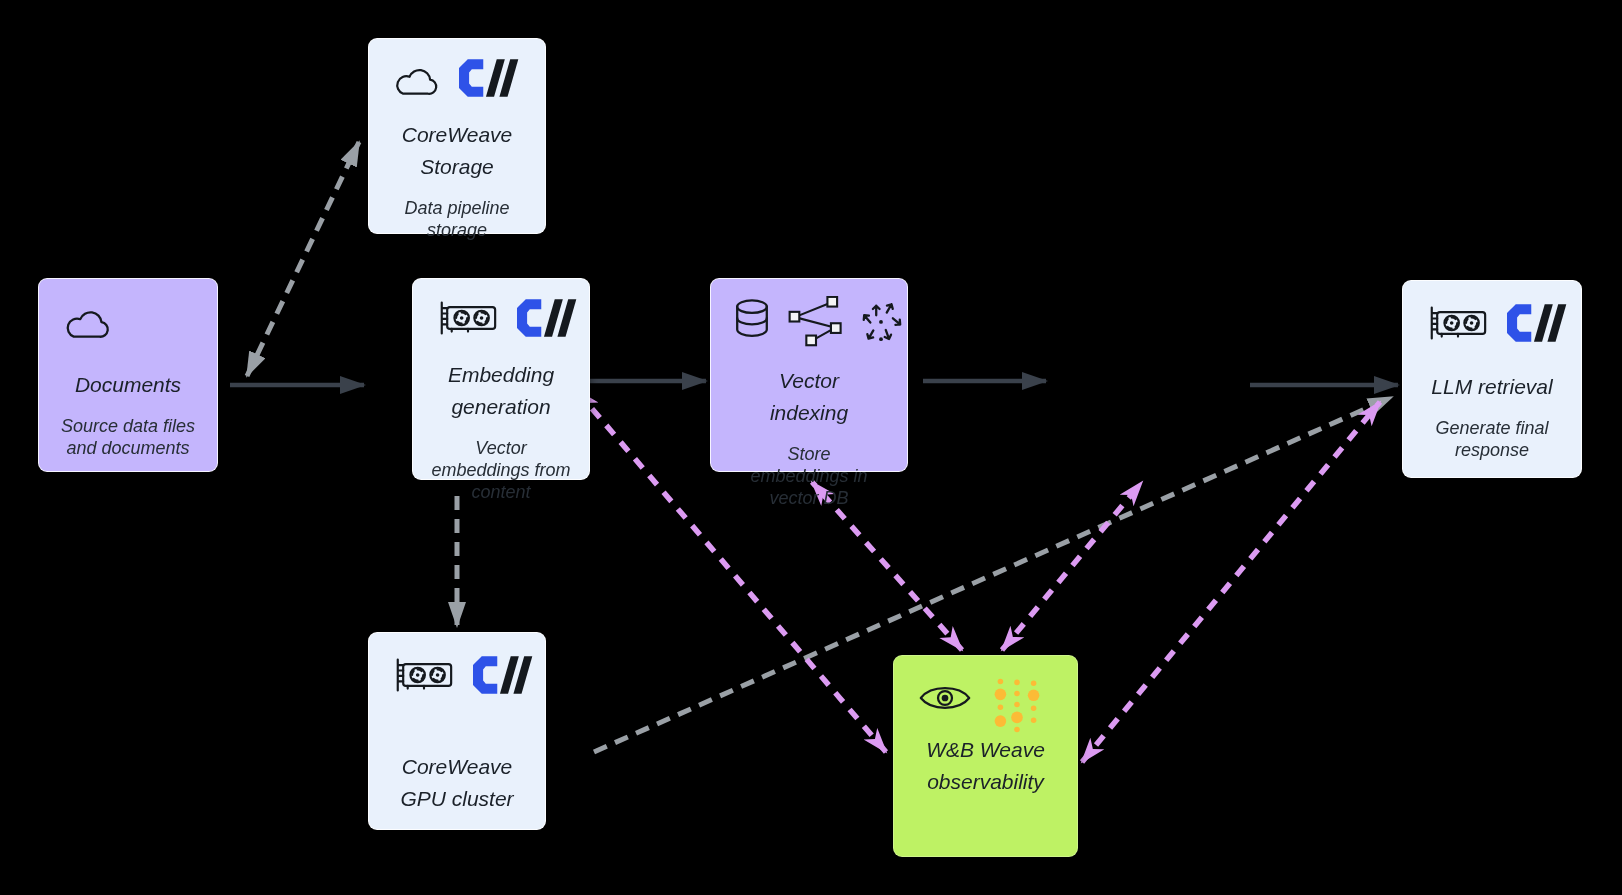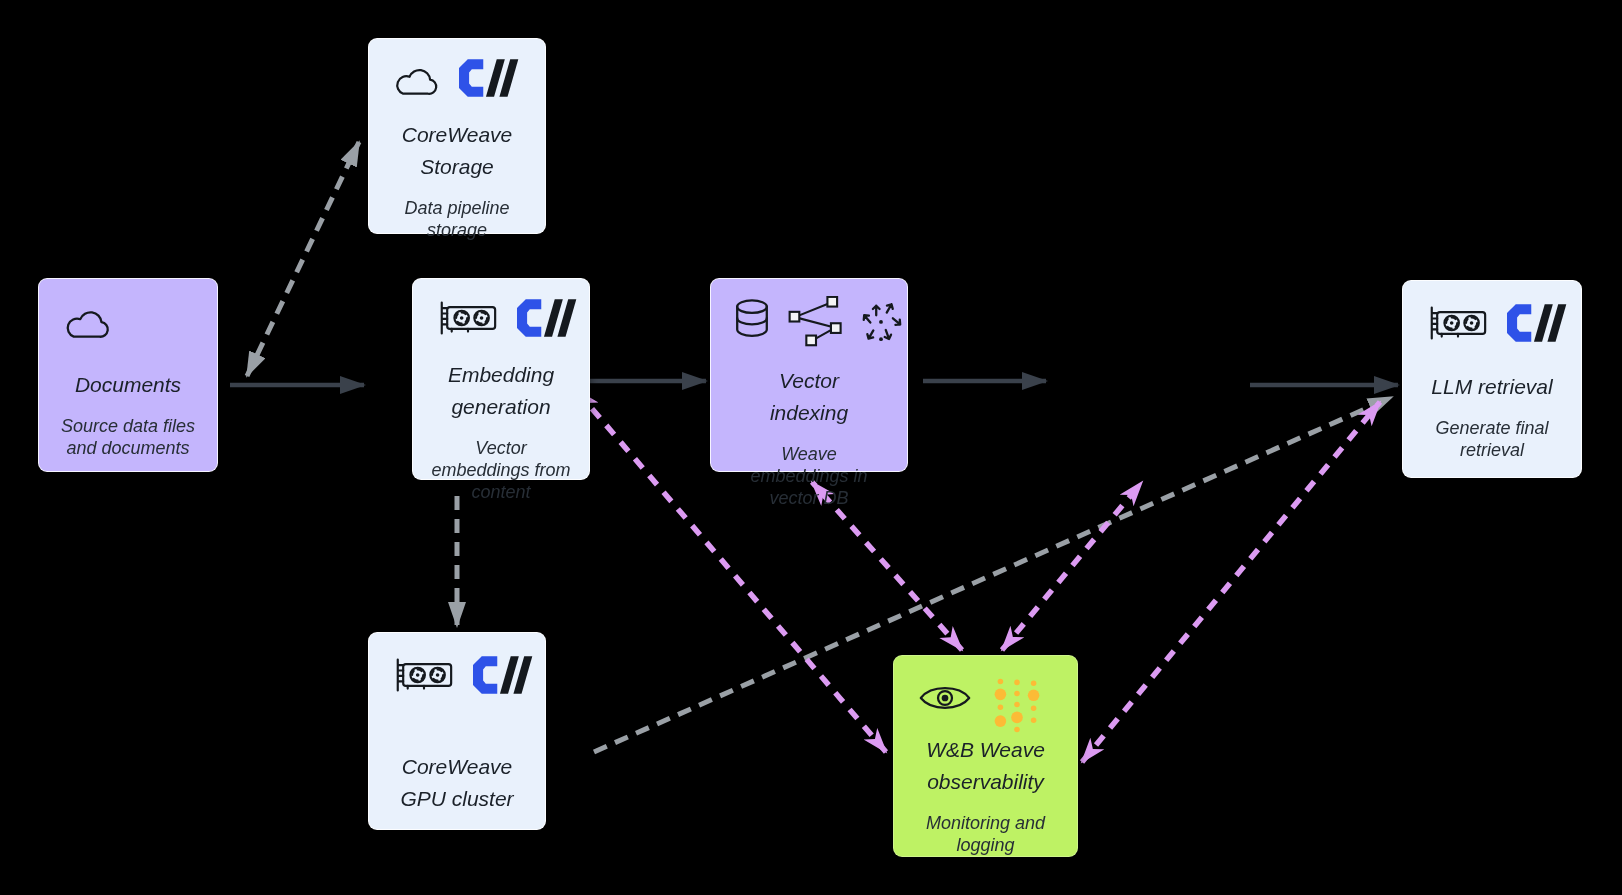--- a/index.html
+++ b/index.html
@@ -142,21 +142,21 @@
             </g>
           <g transform="translate(12,38) rotate(-150)">
               <path d="M0 6 L0 -4 M-3.5 -0.5 L0 -4 L3.5 -0.5"></path>
             </g>
         </g>
         <circle class="icf" cx="23" cy="42" r="2"></circle>
         <circle class="icf" cx="23" cy="24" r="2"></circle>
       </svg>
     </div>
     <div class="title narrow">Vector indexing</div>
-    <div class="subtitle">Weave embeddings in vector DB</div>
+    <div class="subtitle">Store embeddings in vector DB</div>
   </div>
 
 
   <div class="node blue" id="n-llm">
     <div class="icons">
       <svg viewBox="0 0 68 42" width="62" height="38">
         <path class="ic" stroke-width="2" d="M5 4v34 M5 10h6 M5 16h6 M5 22h6 M5 28h6"></path>
         <rect class="ic" x="11" y="9" width="53" height="24" rx="3"></rect>
         <circle class="ic" cx="27" cy="21" r="8"></circle>
         <circle class="ic" cx="49" cy="21" r="8"></circle>
@@ -166,21 +166,21 @@
         <path class="ic" stroke-width="1.5" d="M49 14.8a6.2 6.2 0 0 1 4.4 1.8 M55.2 21a6.2 6.2 0 0 1-1.8 4.4 M49 27.2a6.2 6.2 0 0 1-4.4-1.8 M42.8 21a6.2 6.2 0 0 1 1.8-4.4"></path>
         <path class="ic" stroke-width="2" d="M16 33v3 M34 33v3"></path>
       </svg>
       <svg viewBox="0 0 92 56" width="62" height="38">
         <polygon fill="#2e52e8" points="36,0 13,0 0,13 0,43 13,56 36,56 36,41 19,41 15,36 15,20 19,15 36,15"></polygon>
         <polygon class="icf" points="56,0 68,0 52,56 40,56"></polygon>
         <polygon class="icf" points="76,0 88,0 72,56 60,56"></polygon>
       </svg>
     </div>
     <div class="title">LLM retrieval</div>
-    <div class="subtitle">Generate final retrieval</div>
+    <div class="subtitle">Generate final response</div>
   </div>
 
   <div class="node blue" id="n-gpu">
     <div class="icons">
       <svg viewBox="0 0 68 42" width="62" height="38">
         <path class="ic" stroke-width="2" d="M5 4v34 M5 10h6 M5 16h6 M5 22h6 M5 28h6"></path>
         <rect class="ic" x="11" y="9" width="53" height="24" rx="3"></rect>
         <circle class="ic" cx="27" cy="21" r="8"></circle>
         <circle class="ic" cx="49" cy="21" r="8"></circle>
         <circle class="icf" cx="27" cy="21" r="2"></circle>
@@ -217,15 +217,14 @@
             <circle cx="27" cy="46" r="6.3"></circle>
             <circle cx="27" cy="59" r="3"></circle>
           <circle cx="45" cy="9" r="3"></circle>
             <circle cx="45" cy="22" r="6.3"></circle>
             <circle cx="45" cy="36" r="3"></circle>
             <circle cx="45" cy="49" r="3"></circle>
         </g>
       </svg>
     </div>
     <div class="title narrow" style="margin-top:14px;">W&amp;B Weave observability</div>
-    <div class="subtitle">Monitoring and logging</div>
   </div>
 </div>
 
 </body></html>

